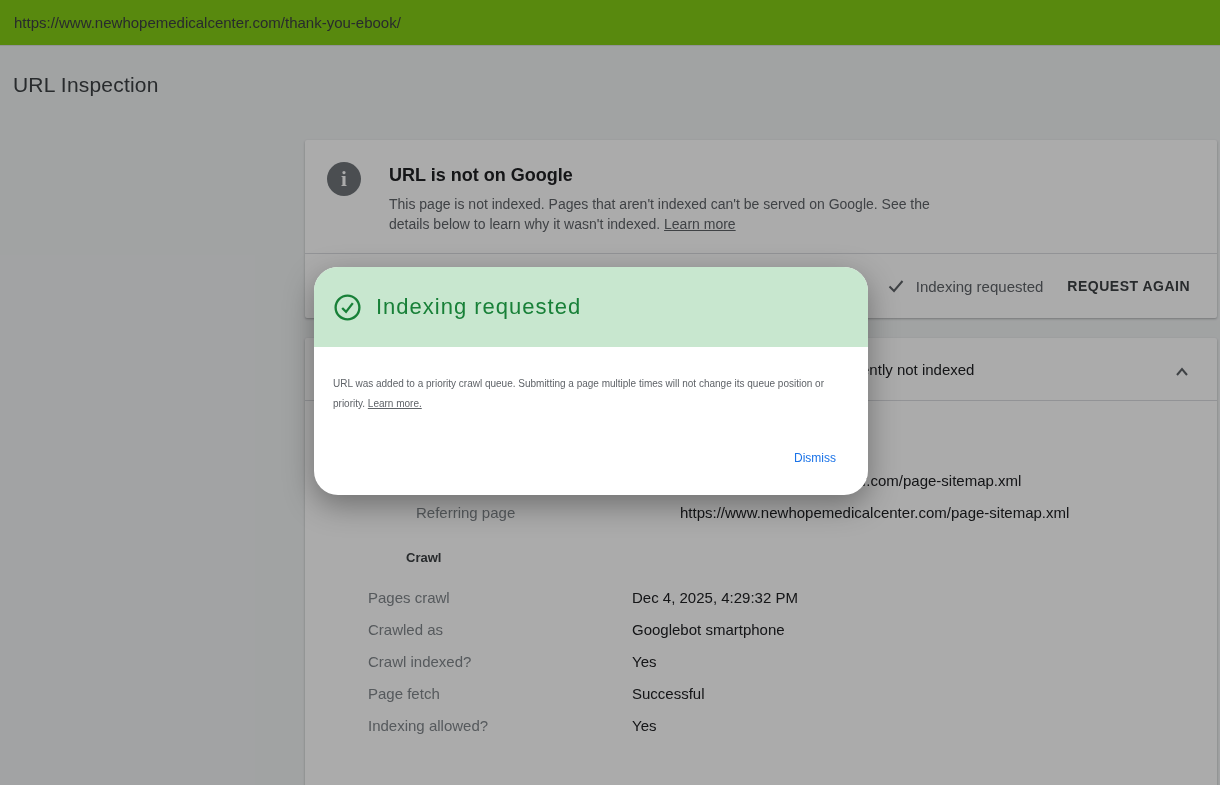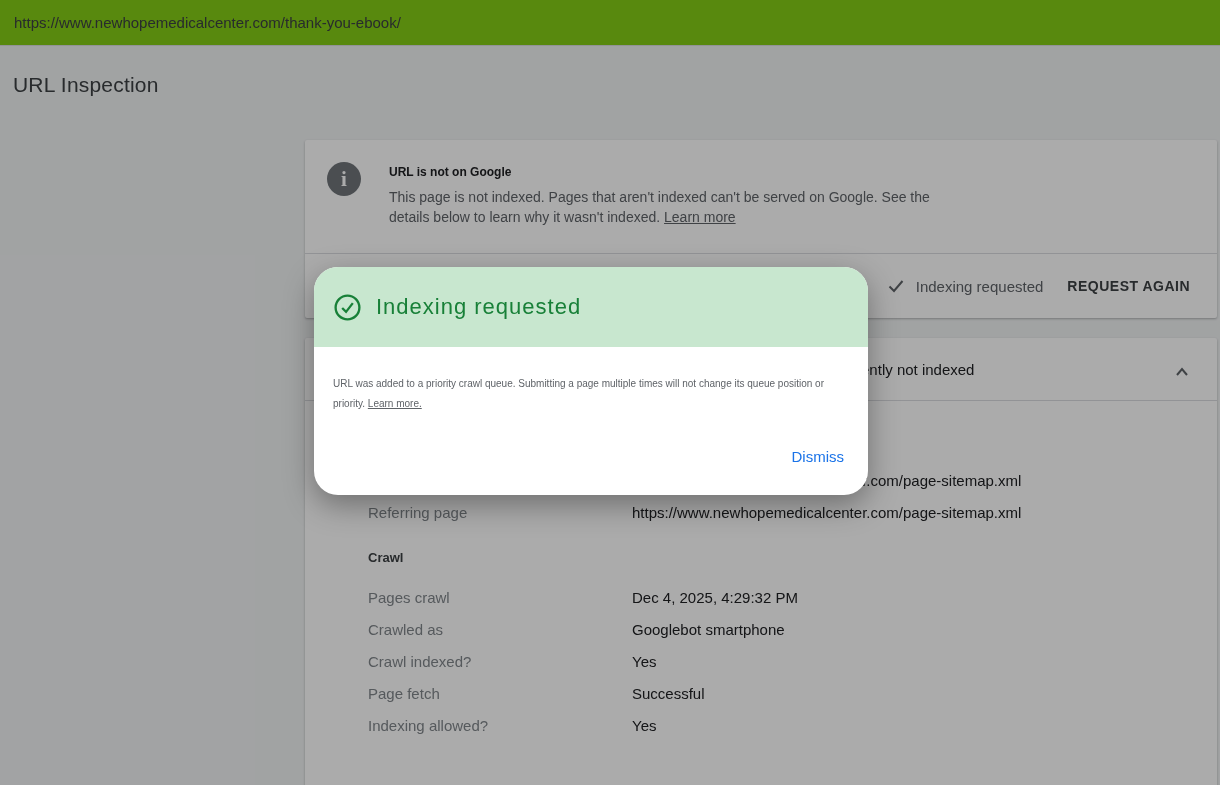--- a/index.html
+++ b/index.html
@@ -37,21 +37,21 @@
   }
   .card-status { top:140px; height:178px; }
   .status-header { display:flex; padding:22px 24px 0 22px; gap:28px; }
   .info-icon {
     flex:0 0 auto; width:34px; height:34px; border-radius:50%;
     background:#70757A; color:#fff;
     display:flex; align-items:center; justify-content:center;
     font-family:"Liberation Serif", serif;
     font-size:21px; font-weight:700; line-height:1;
   }
-  .status-title { font-size:12px; font-weight:700; color:#202124; padding-top:3px; }
+  .status-title { font-size:18px; font-weight:700; color:#202124; padding-top:3px; }
   .status-desc {
     margin-top:8px; width:578px;
     font-size:14px; line-height:20px; color:#5F6368;
   }
   .inline-link { color:#5F6368; text-decoration:underline; cursor:pointer; }
   .status-divider { position:absolute; left:0; right:0; top:113px; height:1px; background:#DADCE0; }
   .action-row {
     position:absolute; left:0; right:0; top:114px; bottom:0;
     display:flex; align-items:center; justify-content:flex-end;
     padding-right:27px; gap:24px;
@@ -66,45 +66,45 @@
   .card-indexing { top:338px; height:500px; }
   .indexing-header { position:relative; height:62px; cursor:pointer; }
   .indexing-status { position:absolute; left:476px; top:23px; font-size:15px; color:#202124; }
   .chevron { position:absolute; right:25px; top:24px; width:20px; height:20px; }
   .indexing-divider { position:absolute; left:0; right:0; top:62px; height:1px; background:#DADCE0; }
 
   .details { position:absolute; left:63px; top:133px; }
   .drow { display:flex; margin-bottom:12px; }
   .dlabel { width:264px; flex:0 0 auto; font-size:15px; line-height:20px; color:#80868B; }
   .dvalue { font-size:15px; line-height:20px; color:#202124; }
-  .row-referring { margin-bottom:27px; }
-  .crawl-heading { font-size:13px; font-weight:700; color:#3C4043; margin-bottom:23px; }
+  .row-referring { margin-bottom:27px;margin-left:48px; }
+  .crawl-heading { font-size:13px; font-weight:700; color:#3C4043; margin-bottom:23px;margin-left:38px; }
 
   
   .scrim { position:absolute; inset:0; background:rgba(0,0,0,.33); z-index:50; }
   .dialog {
     position:absolute; left:314px; top:267px; width:554px; height:228px;
     background:#FFFFFF; border-radius:24px; z-index:100;
     box-shadow:0 10px 30px rgba(0,0,0,.35);
   }
   .dialog-header {
     height:80px; background:#C8E7CF; border-radius:24px 24px 0 0;
     display:flex; align-items:center; padding-left:19px; gap:14px;
   }
   .dialog-title { font-size:22px; letter-spacing:1px; color:#188038; }
   .dialog-body {
     padding:27px 0 0 19px; width:540px;
     font-size:10px; line-height:20px; color:#5F6368;
   }
   .dialog-body .text-wrap { display:inline; }
   .dismiss {
-    position:absolute; right:24px; bottom:30px;
+    position:absolute; right:32px; bottom:30px;
     border:none; background:none; cursor:pointer;
     font-family:"Liberation Sans", sans-serif;
-    font-size:15px; font-weight:500; color:#1A73E8;
+    font-size:12px; font-weight:500; color:#1A73E8;
   }
 </style>
 </head>
 <body>
 
 <div class="topbar">
   <span>https://www.newhopemedicalcenter.com/thank-you-ebook/</span>
 </div>
 
 <div class="page-title">URL Inspection</div>

